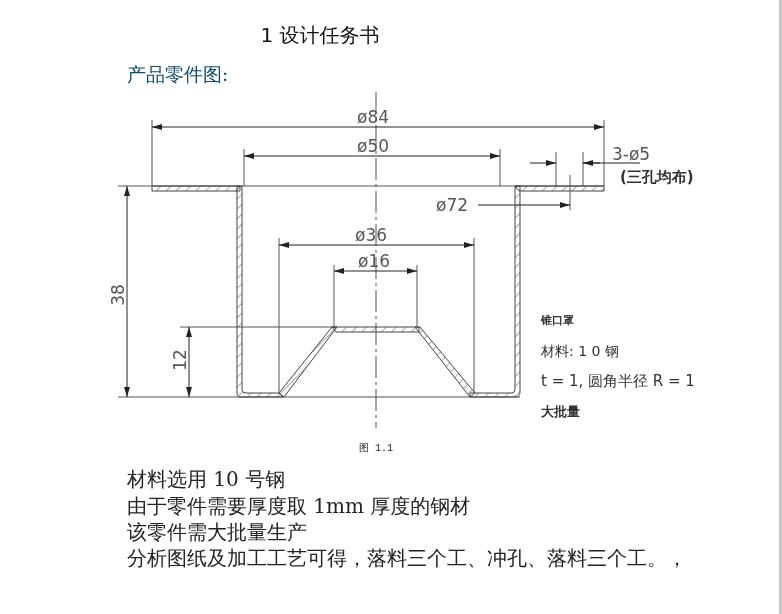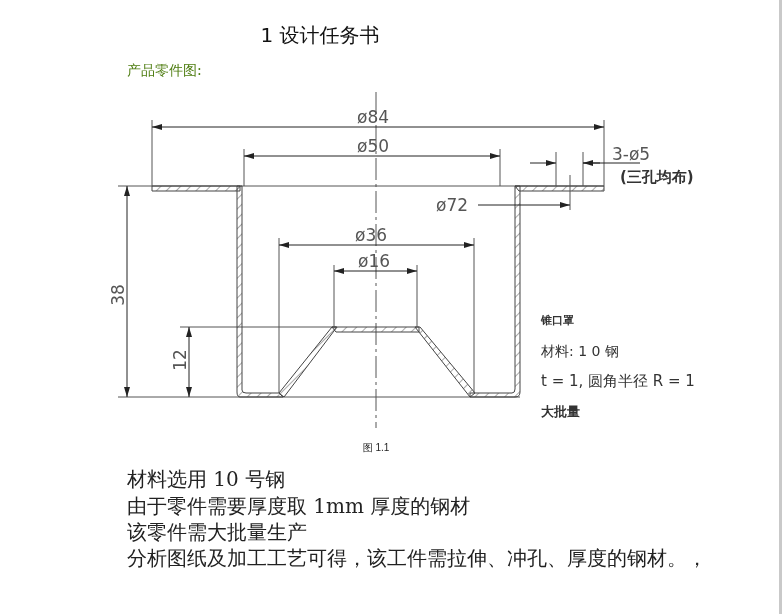--- a/index.html
+++ b/index.html
@@ -10,26 +10,26 @@
   .page-edge {
     position: absolute; right: 0; top: 0; width: 3px; height: 614px;
     background: #c9c9c9;
   }
   .title {
     position: absolute; top: 22px; left: 0; width: 640px; text-align: center;
     font-family: "DejaVu Sans", "Liberation Sans", sans-serif;
     font-size: 20px; color: #111;
   }
   .caption-top {
-    position: absolute; top: 62px; left: 127px; font-size: 14px; color: #4d7c0f;
+    position: absolute; top: 62px; left: 127px; font-size: 19px; color: #0c4a6e;
   }
   .drawing { position: absolute; left: 0; top: 0; width: 782px; height: 460px; }
   .fig-caption {
     position: absolute; top: 441px; left: 0; width: 752px; text-align: center;
-    font-family: Liberation Sans, sans-serif; font-size: 10px; color: #222;
+    font-family: Liberation Mono, monospace; font-size: 10px; color: #222;
   }
   .para {
     position: absolute; left: 127px; font-size: 20px; color: #222; white-space: nowrap;
   }
   .p1 { top: 466px; }
   .p2 { top: 493px; }
   .p3 { top: 519px; }
   .p4 { top: 545px; }
   .dim-text { font-family: "DejaVu Sans", "Liberation Sans", sans-serif; fill: #555; }
   .note-text { font-family: "DejaVu Sans", "Liberation Sans", sans-serif; fill: #333; }
@@ -119,13 +119,13 @@
   <text class="note-text" x="541" y="356" font-size="14">材料: 1 0 钢</text>
   <text class="note-text" x="541" y="386" font-size="15">t = 1, 圆角半径 R = 1</text>
   <text class="note-text" x="541" y="416" font-size="13" font-weight="bold">大批量</text>
 </svg>
 
 <div class="fig-caption">图 1.1</div>
 
 <div class="para p1">材料选用 10 号钢</div>
 <div class="para p2">由于零件需要厚度取 1mm 厚度的钢材</div>
 <div class="para p3">该零件需大批量生产</div>
-<div class="para p4">分析图纸及加工工艺可得，该工件需拉伸、冲孔、厚度的钢材。，</div>
+<div class="para p4">分析图纸及加工工艺可得，落料三个工、冲孔、落料三个工。，</div>
 
 </body></html>

